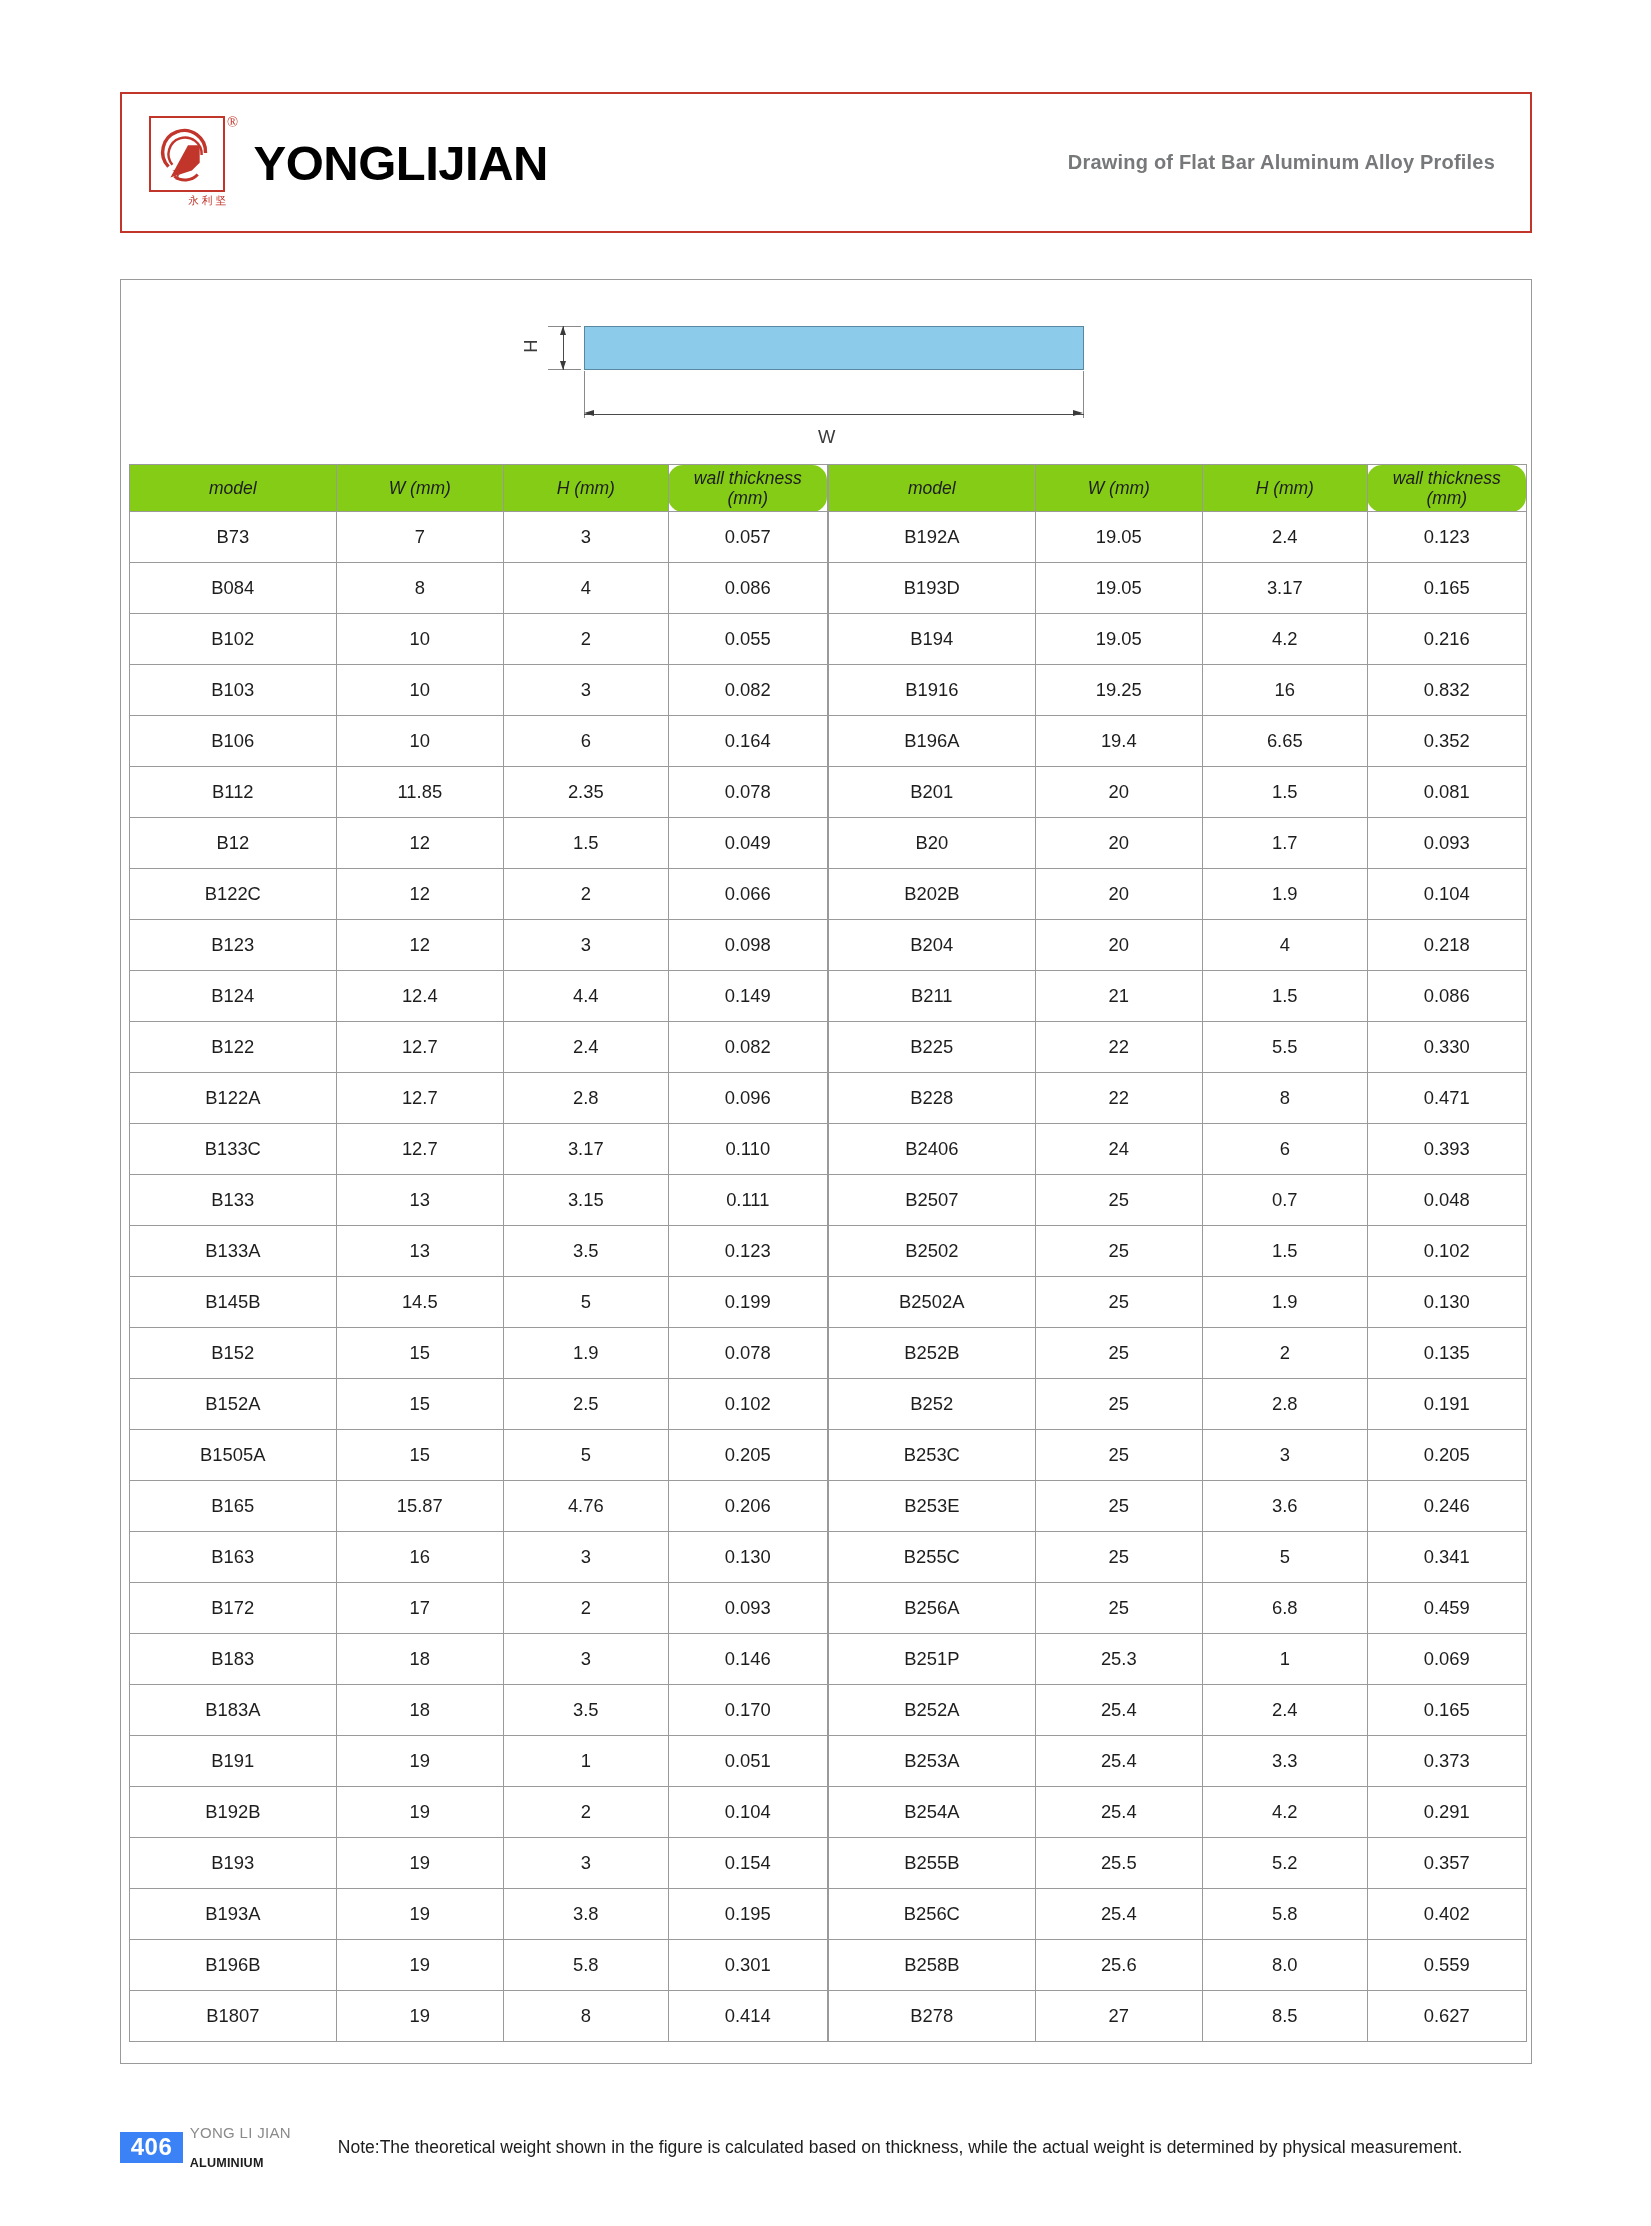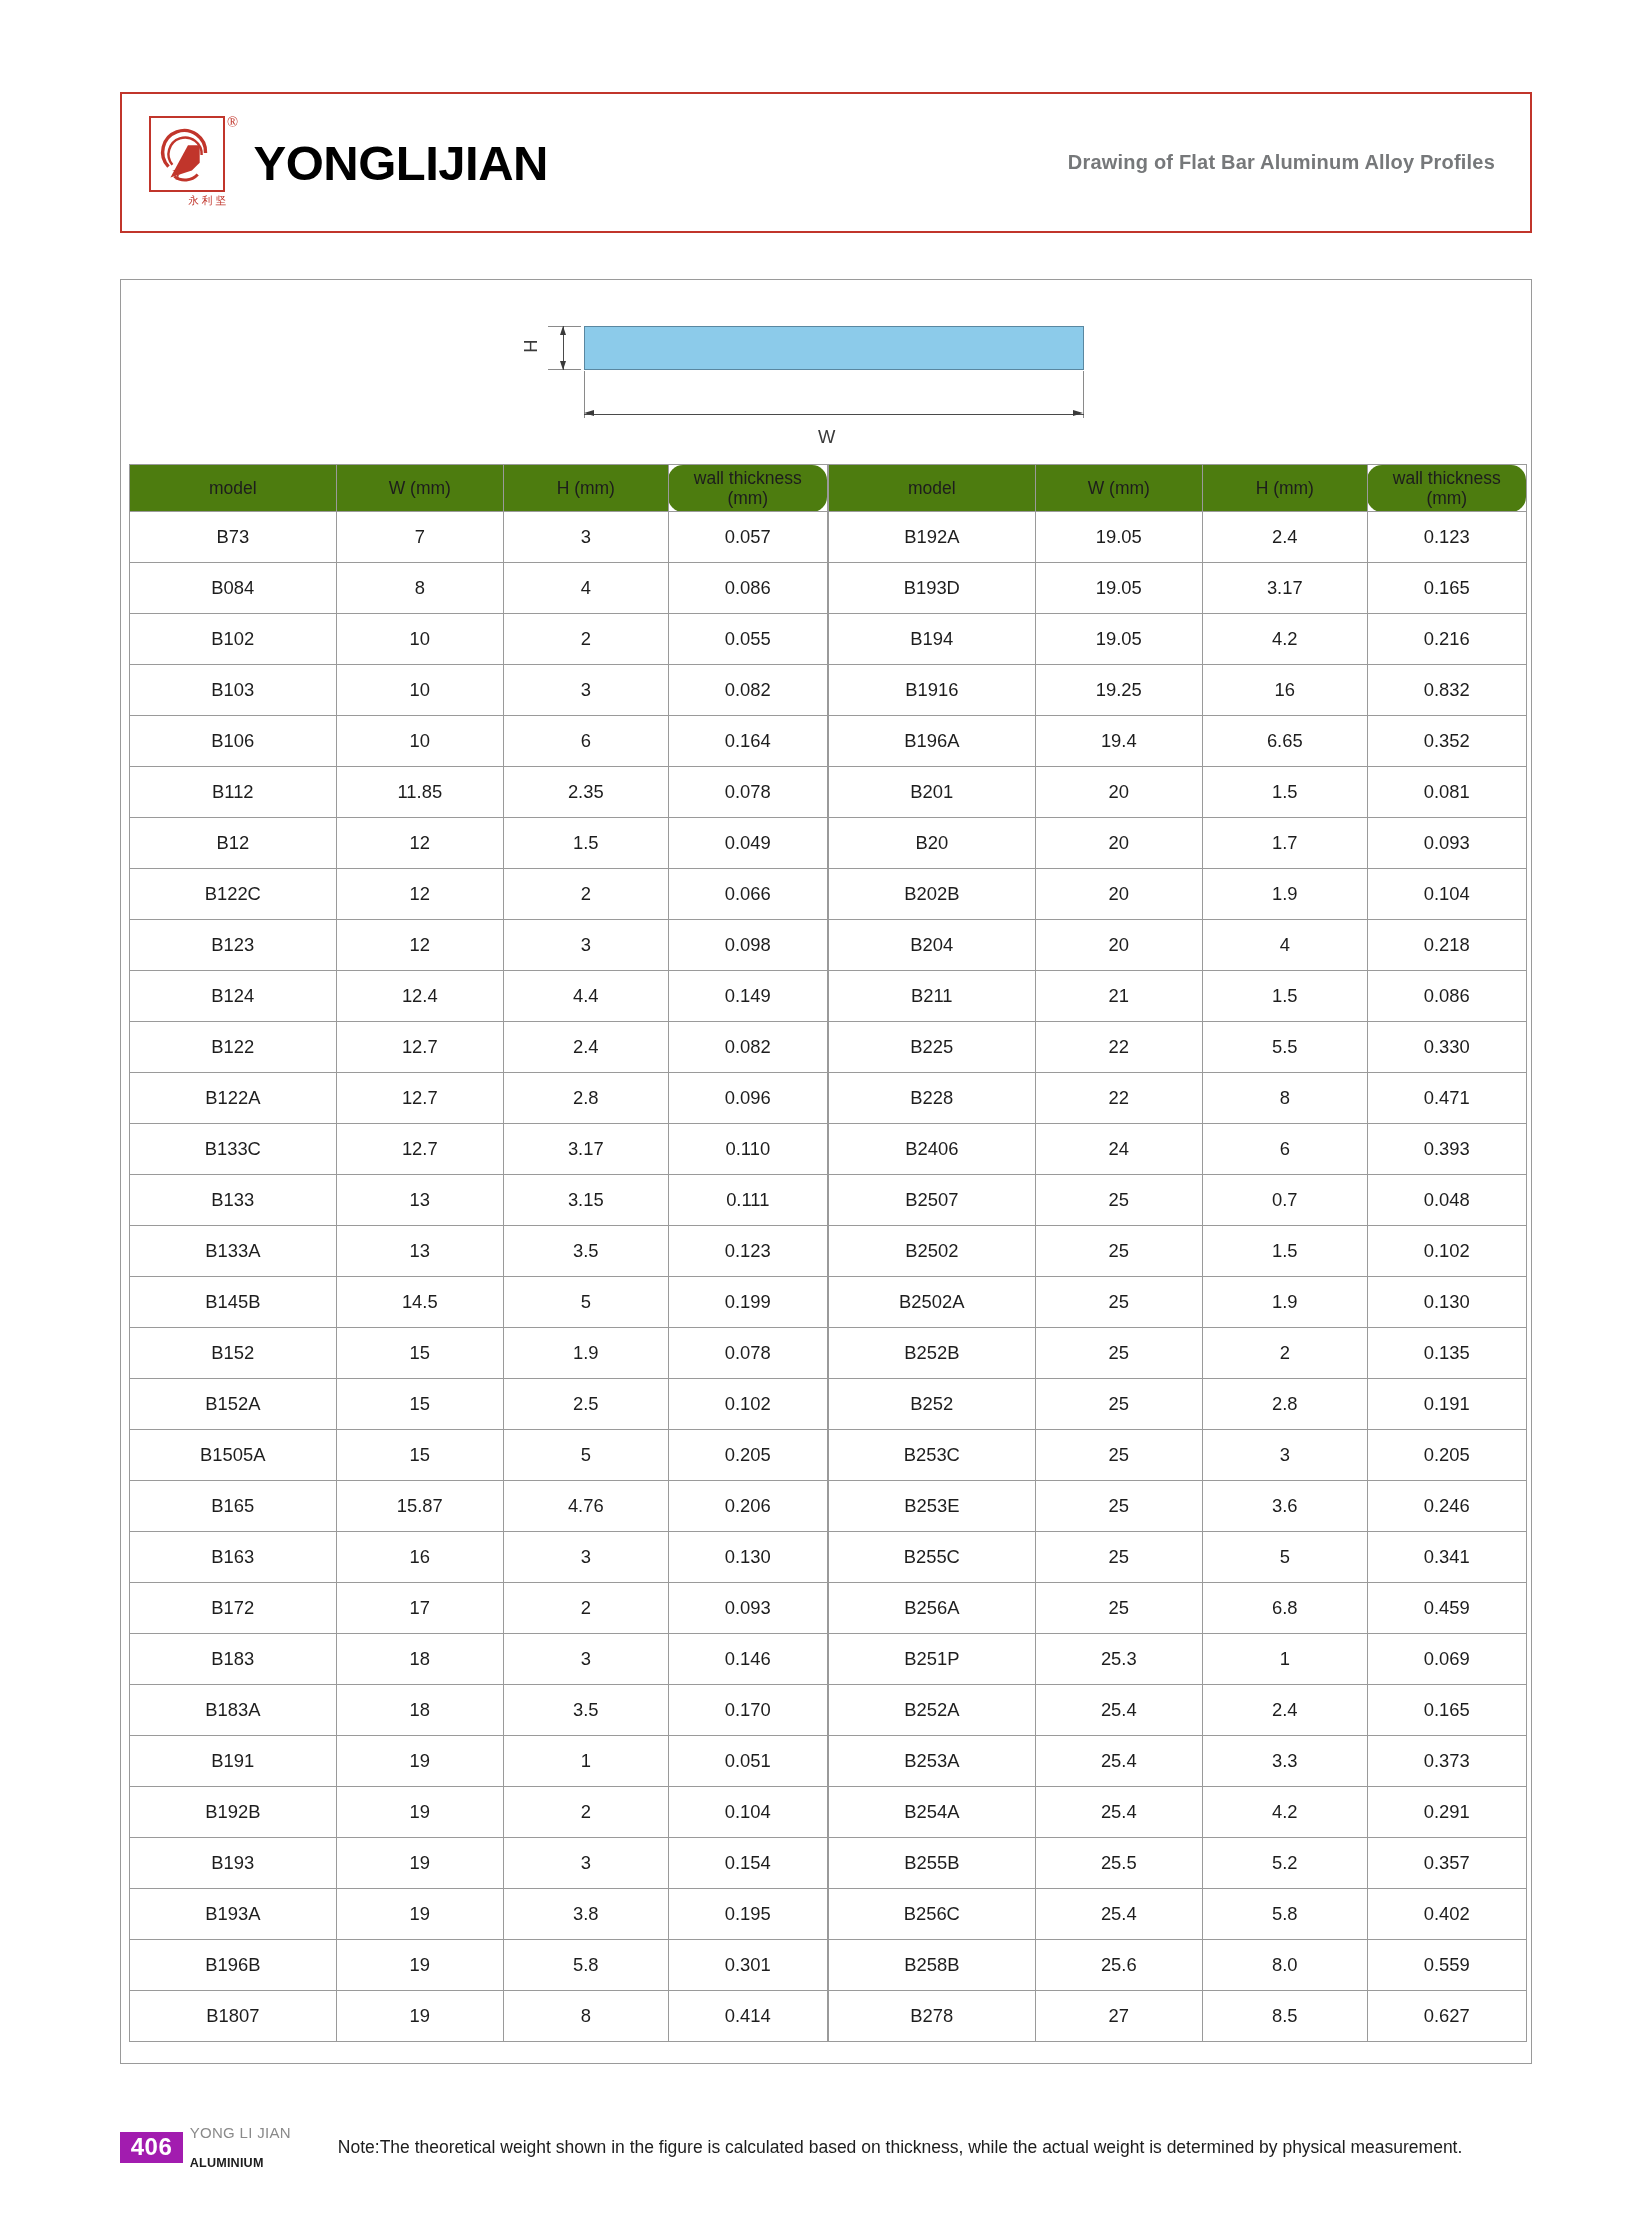--- a/index.html
+++ b/index.html
@@ -234,44 +234,45 @@
     font-size: 18.4px;
     color: #1d1d1d;
     font-family: "Liberation Sans", sans-serif;
     font-weight: normal;
     height: 51px;
     line-height: 1.15;
     padding: 0 1.9px;
   }
 
   table.spec thead th {
-    background: #4d7c0f;
+    background: #84cc16;
     height: 47px;
     font-size: 17.5px;
+    font-style: italic;
   }
 
   table.spec th.w-model,  table.spec td.w-model  { width: 207px; }
   table.spec th.w-w,      table.spec td.w-w      { width: 167px; }
   table.spec th.w-h,      table.spec td.w-h      { width: 165px; }
   table.spec th.w-t,      table.spec td.w-t      { width: 159px; }
 
   .th-2line { font-size: 16.5px; border-radius: 15px; }
 
   
   .footer {
     position: absolute;
     left: 120px;
     top: 2125px;
     width: 1412px;
     display: flex;
     align-items: center;
   }
 
   .page-badge {
-    background: #a21caf;
+    background: #3b82f6;
     color: #ffffff;
     font-size: 24px;
     font-weight: bold;
     padding: 1.9px 10.7px 2.9px 10.7px;
     line-height: 1.1;
     letter-spacing: 0.5px;
   }
 
   .footer-brand {
     margin-left: 6.8px;

